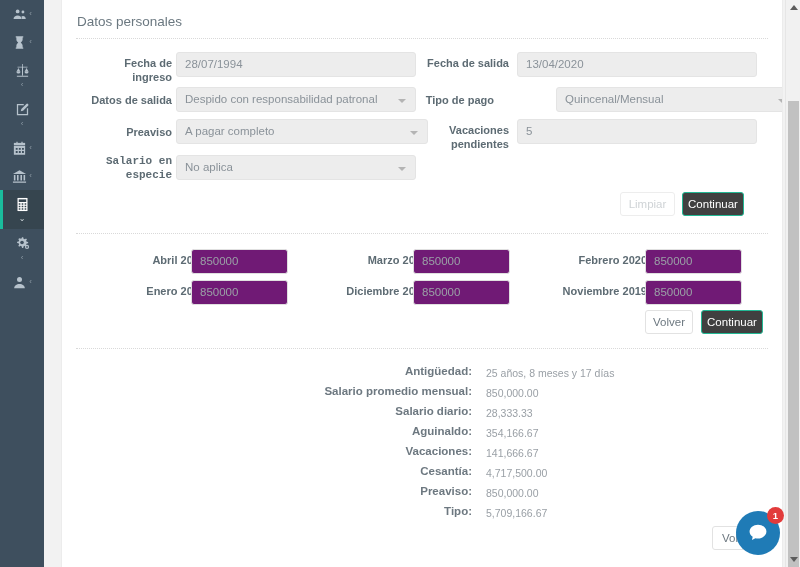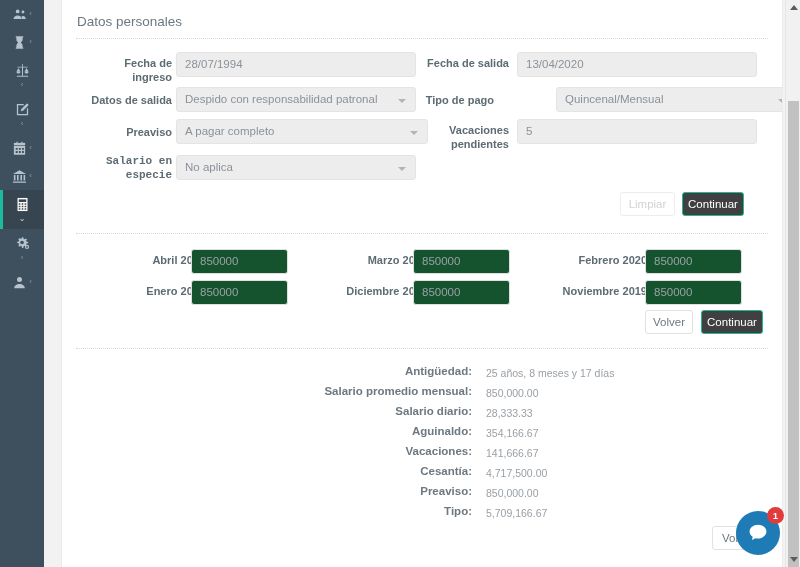--- a/index.html
+++ b/index.html
@@ -102,21 +102,21 @@
   }
   .fctl.select::after {
     content: "";
     position: absolute; right: 9px; top: 11px;
     width: 0; height: 0;
     border-left: 4px solid transparent;
     border-right: 4px solid transparent;
     border-top: 4px solid #b4b4b4;
   }
   .fctl.enabled {
-    background: #14532d;
+    background: #701a75;
     border: 1px solid #e0e0e0;
     color: #9aa0a6;
   }
 
   
   .btn {
     position: absolute;
     height: 24px;
     border-radius: 3px;
     font-size: 11.5px;

